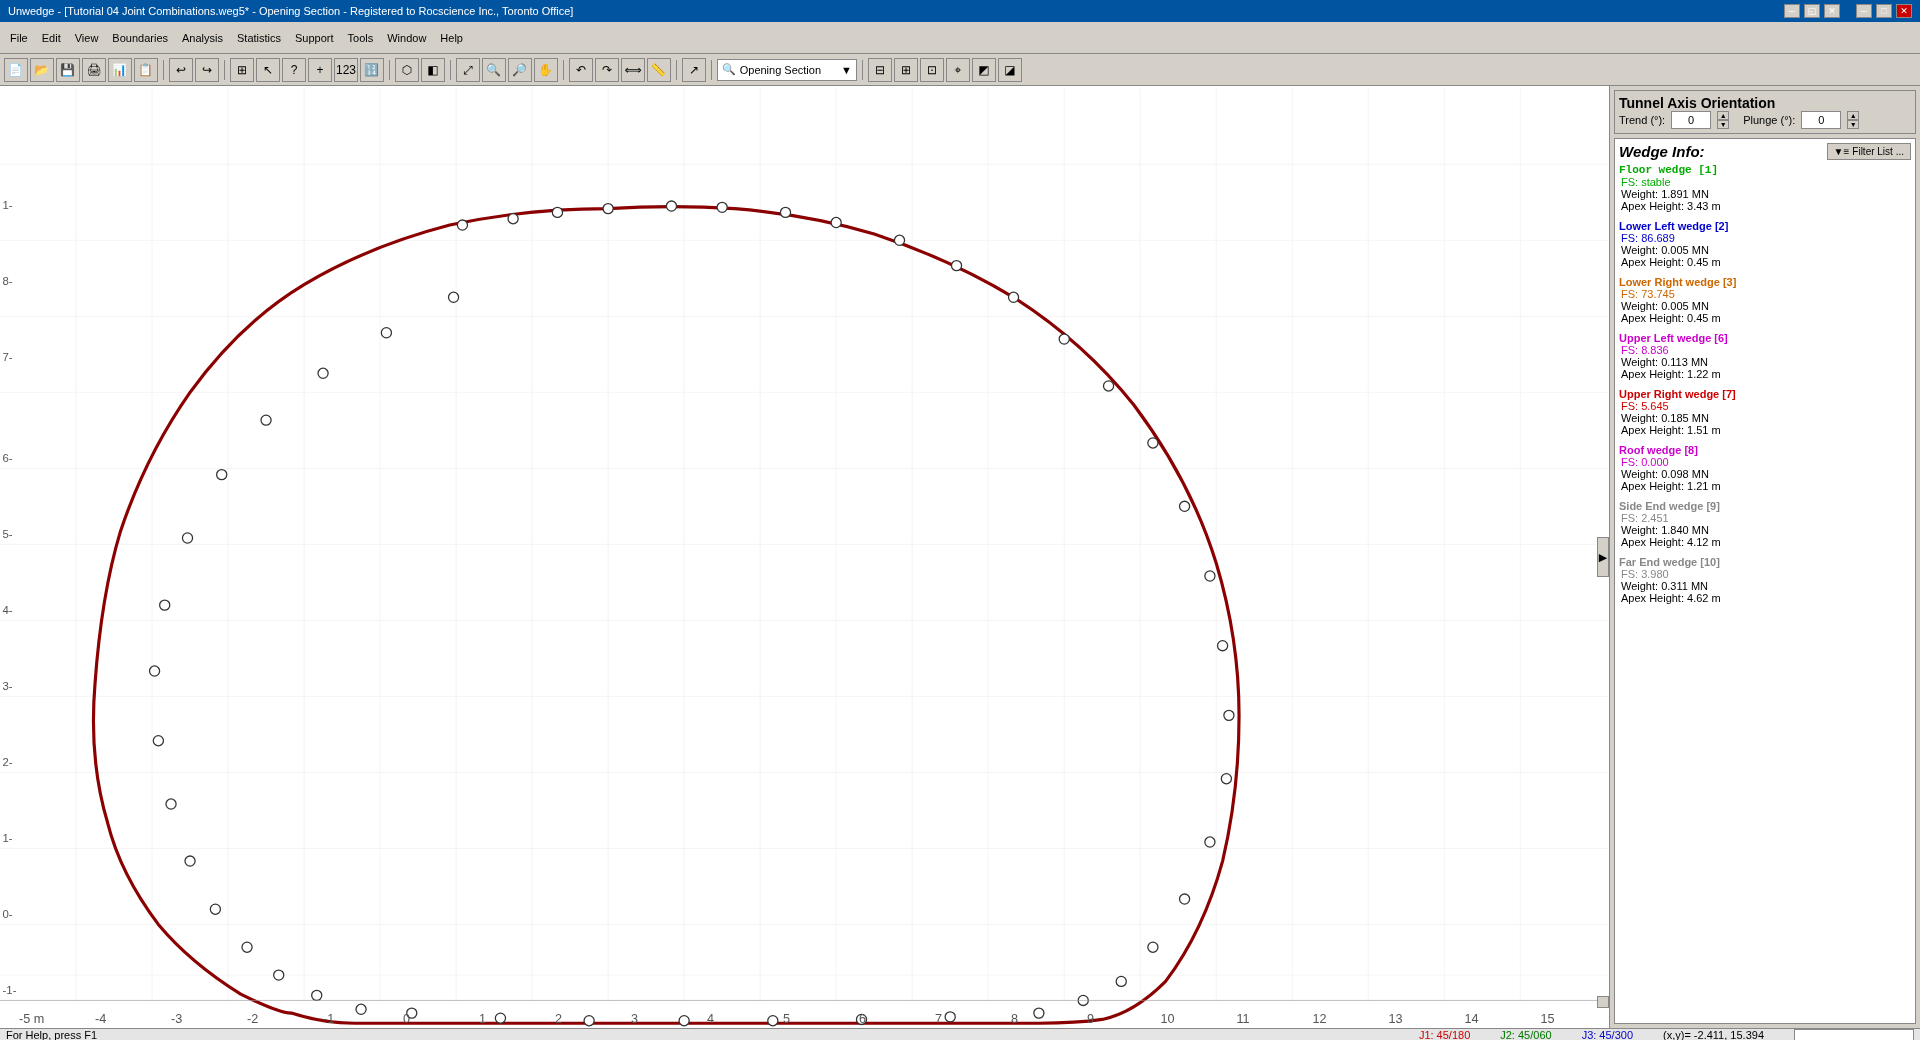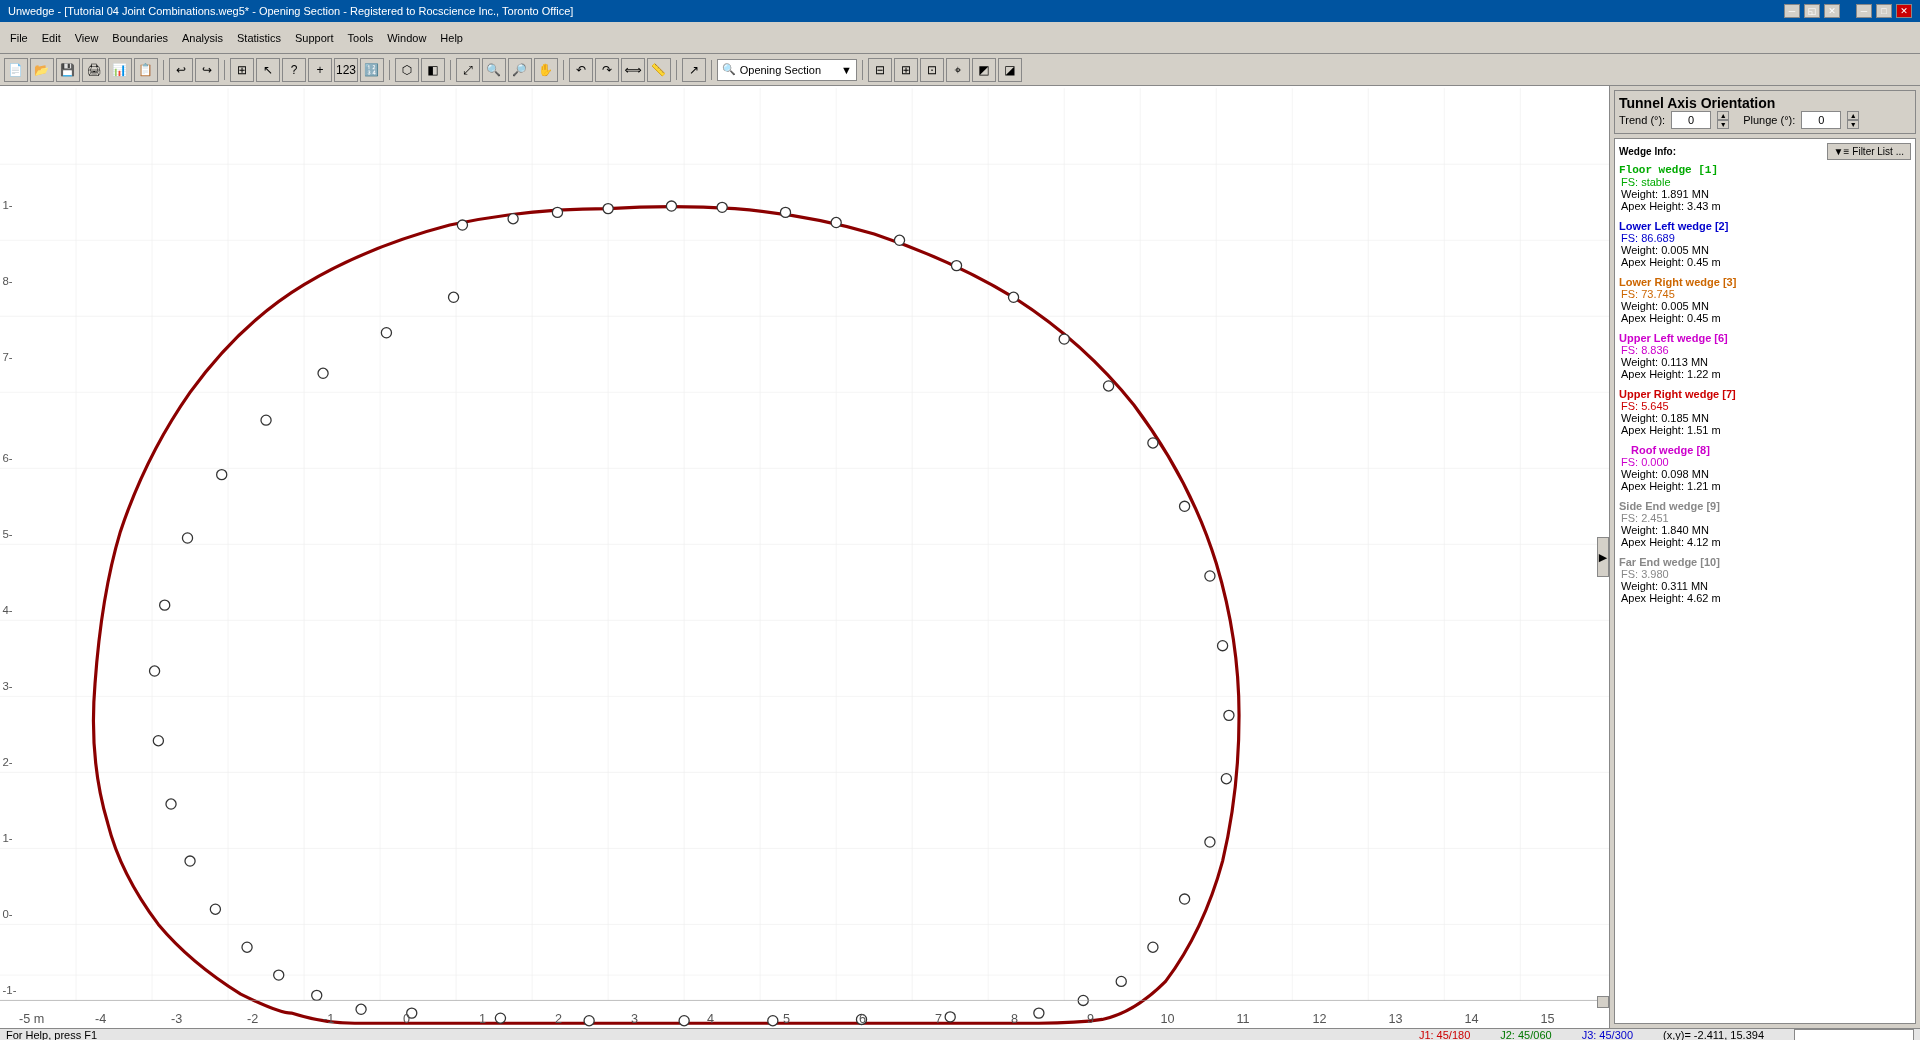--- a/index.html
+++ b/index.html
@@ -175,22 +175,23 @@
       padding: 4px;
     }
 
     .wedge-header-row {
       display: flex;
       align-items: center;
       justify-content: space-between;
       margin-bottom: 4px;
     }
     .wedge-info-label {
-      font-size: 10px;
+      font-size: 15px;
       font-weight: bold;
+      font-style: italic;
     }
     .filter-btn {
       background: #d4d0c8;
       border: 1px solid #888;
       padding: 2px 6px;
       font-size: 10px;
       cursor: pointer;
       display: flex;
       align-items: center;
       gap: 3px;
@@ -537,21 +538,21 @@
     <div class="wedge-detail">Weight: 0.113 MN</div>
     <div class="wedge-detail">Apex Height: 1.22 m</div>
   </div>
           <div class="wedge-entry">
     <div class="wedge-name" style="color:#cc0000; cursor:pointer;">Upper Right wedge [7]</div>
     <div class="wedge-detail" style="color:#cc0000;">FS: 5.645</div>
     <div class="wedge-detail">Weight: 0.185 MN</div>
     <div class="wedge-detail">Apex Height: 1.51 m</div>
   </div>
           <div class="wedge-entry">
-    <div class="wedge-name" style="color:#cc00cc; cursor:pointer;margin-left:12px;">Roof wedge [8]</div>
+    <div class="wedge-name" style="color:#cc00cc; cursor:pointer;">Roof wedge [8]</div>
     <div class="wedge-detail" style="color:#cc00cc;">FS: 0.000</div>
     <div class="wedge-detail">Weight: 0.098 MN</div>
     <div class="wedge-detail">Apex Height: 1.21 m</div>
   </div>
           <div class="wedge-entry">
     <div class="wedge-name" style="color:#888888; cursor:pointer;">Side End wedge [9]</div>
     <div class="wedge-detail" style="color:#888888;">FS: 2.451</div>
     <div class="wedge-detail">Weight: 1.840 MN</div>
     <div class="wedge-detail">Apex Height: 4.12 m</div>
   </div>

